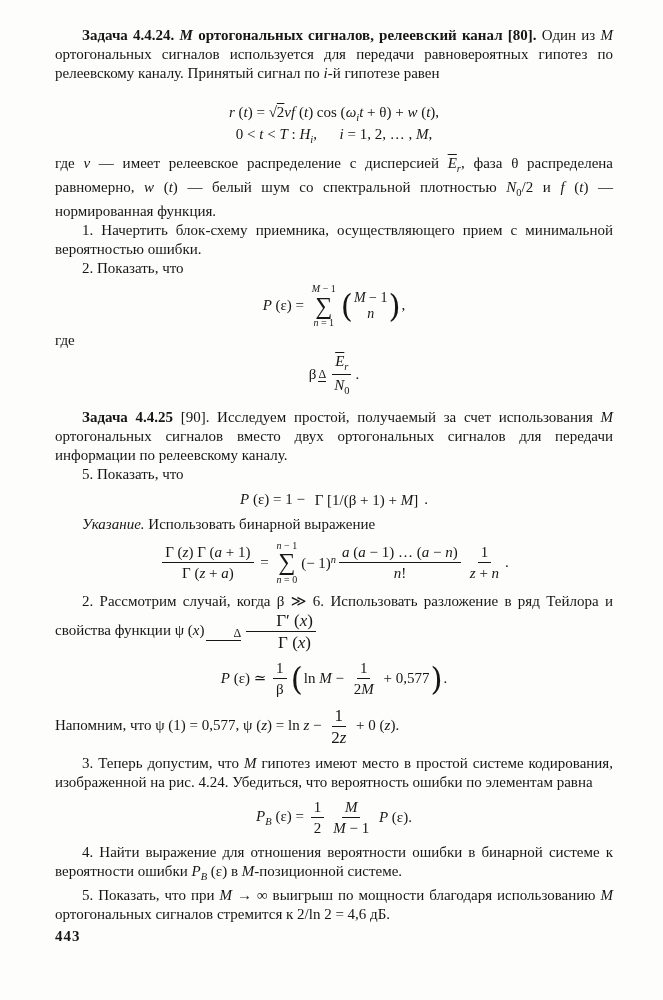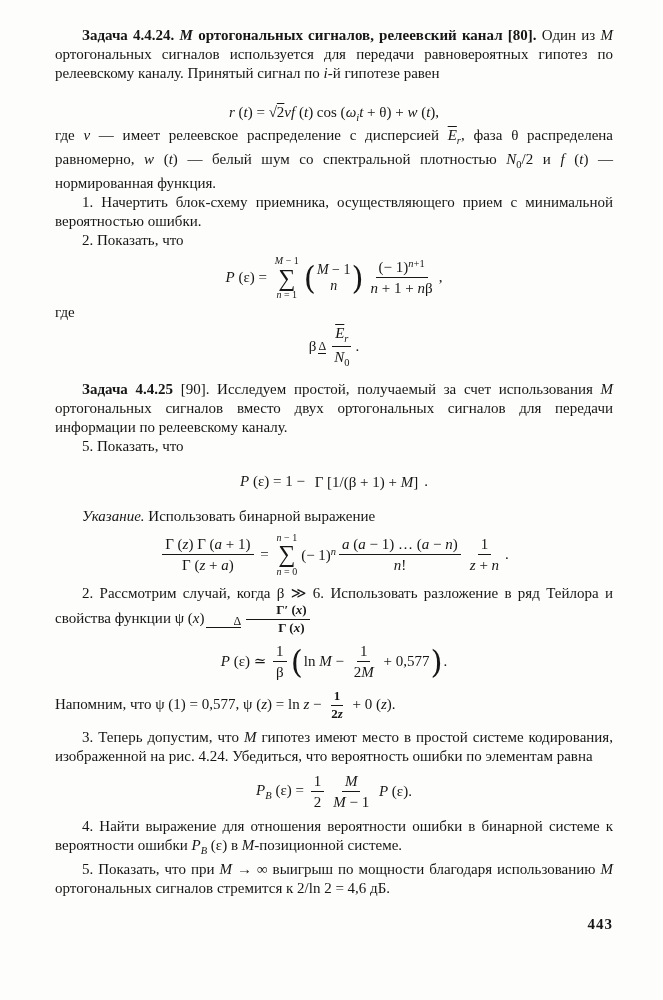--- a/index.html
+++ b/index.html
@@ -17,84 +17,83 @@
   .i{font-style:italic;}
   .bi{font-weight:bold;font-style:italic;}
   .sub{font-size:10.5px;vertical-align:-4px;}
   .sup{font-size:10.5px;vertical-align:5px;}
   .ov{text-decoration:overline;}
   .formula{display:flex;justify-content:center;align-items:center;margin:7px 0;}
   .formula .fx, .formula .fx span{white-space:pre-wrap;}
   .frac{display:inline-flex;flex-direction:column;align-items:center;vertical-align:middle;margin:0 3px;line-height:1.2;}
   .frac .num{display:block;padding:0 3px 1px;border-bottom:1px solid #161616;text-align:center;white-space:pre-wrap;}
   .frac .den{display:block;padding:1px 3px 0;text-align:center;white-space:pre-wrap;}
-  .frac.inl{font-size:13px;line-height:1.15;font-weight:bold;}
+  .frac.inl{font-size:17px;line-height:1.15;}
   .bigop{display:inline-flex;flex-direction:column;align-items:center;margin:0 4px;line-height:1;}
   .bigop .lim{font-size:10px;line-height:1.15;white-space:pre;}
   .bigop .op{font-size:24px;line-height:0.95;}
   .stack2{display:inline-flex;flex-direction:column;align-items:center;line-height:1.15;font-size:14px;}
   .bigparen{font-size:31px;font-weight:400;line-height:1;margin:0 1px;transform:scaleY(1.05);font-family:"DejaVu Serif",serif;}
   .defas{display:inline-block;border-bottom:1px solid #161616;font-size:12px;line-height:1.05;margin:0 2px;vertical-align:-2px;}
-  .pagenum{text-align:right;font-weight:bold;margin-top:18px;letter-spacing:1px;}
+  .pagenum{text-align:left;font-weight:bold;margin-top:4px;letter-spacing:1px;}
 </style>
 </head>
 <body>
 
 <div class="content">
 
   <p class="para indent"><span class="b">Задача 4.4.24. </span><span class="bi">M</span><span class="b"> ортогональных сигналов, релеевский канал [80]. </span><span>Один из </span><span class="i">M</span><span> ортогональных сигналов используется для передачи равновероятных гипотез по релеевскому каналу. Принятый сигнал по </span><span class="i">i</span><span>-й гипотезе равен</span></p>
 
   <div class="formula" style="margin-top:21px;margin-bottom:3px">
     <span class="fx"><span class="i">r</span><span> (</span><span class="i">t</span><span>) = </span><span>√</span><span class="ov">2</span><span class="i">v</span><span class="i">f</span><span> (</span><span class="i">t</span><span>) cos (</span><span class="i">ω</span><span class="sub i">i</span><span class="i">t</span><span> + θ) + </span><span class="i">w</span><span> (</span><span class="i">t</span><span>),</span></span>
   </div>
 
+  <div class="formula" style="margin-top:2px;margin-bottom:9px">
+    <span class="fx"><span>0 &lt; </span><span class="i">t</span><span> &lt; </span><span class="i">T</span><span> : </span><span class="i">H</span><span class="sub i">i</span><span>,      </span><span class="i">i</span><span> = 1, 2, … , </span><span class="i">M</span><span>,</span></span>
+  </div>
 
   <p class="para"><span>где </span><span class="i">v</span><span> — имеет релеевское распределение с дисперсией </span><span class="i ov">E</span><span class="sub i">r</span><span>, фаза θ распределена равномерно, </span><span class="i">w</span><span> (</span><span class="i">t</span><span>) — белый шум со спектральной плотностью </span><span class="i">N</span><span class="sub">0</span><span>/2 и </span><span class="i">f</span><span> (</span><span class="i">t</span><span>) — нормированная функция.</span></p>
 
   <p class="para indent"><span>1. Начертить блок-схему приемника, осуществляющего прием с минимальной вероятностью ошибки.</span></p>
 
   <p class="para indent"><span>2. Показать, что</span></p>
 
   <div class="formula" style="margin:5px 0 2px">
     <span class="fx"><span class="i">P</span><span> (ε) = </span></span>
     <span class="bigop">
       <span class="lim"><span class="i">M</span><span> − 1</span></span>
       <span class="op">∑</span>
       <span class="lim"><span class="i">n</span><span> = 1</span></span>
     </span>
     <span class="bigparen">(</span>
     <span class="stack2">
       <span><span class="i">M</span><span> − 1</span></span>
       <span><span class="i">n</span></span>
     </span>
     <span class="bigparen">)</span>
-    <span class="frac">
-      <span class="num"><span>(− 1)</span><span class="sup i">n</span><span class="sup">+1</span></span>
-      <span class="den"><span class="i">n</span><span> + 1 + </span><span class="i">n</span><span>β</span></span>
-    </span>
     <span class="fx">,</span>
   </div>
 
   <p class="para">где</p>
 
   <div class="formula" style="margin:2px 0 10px">
     <span class="fx"><span>β</span></span>
     <span class="defas">Δ</span>
     <span class="frac">
       <span class="num"><span class="i ov">E</span><span class="sub i">r</span></span>
       <span class="den"><span class="i">N</span><span class="sub">0</span></span>
     </span>
     <span class="fx">.</span>
   </div>
 
   <p class="para indent mt4"><span class="b">Задача 4.4.25 </span><span>[90]. </span><span>Исследуем простой, получаемый за счет использования </span><span class="i">M</span><span> ортогональных сигналов вместо двух ортогональных сигналов для передачи информации по релеевскому каналу.</span></p>
 
   <p class="para indent"><span>5. Показать, что</span></p>
 
-  <div class="formula" style="margin:16px 0">
+  <div class="formula" style="margin:6px 0">
     <span class="fx"><span class="i">P</span><span> (ε) = 1 − </span></span>
     <span class="frac">
       <span class="den"><span>Γ [1/(β + 1) + </span><span class="i">M</span><span>]</span></span>
     </span>
     <span class="fx">.</span>
   </div>
 
   <p class="para indent"><span class="i">Указание.</span><span> Использовать бинарной выражение</span></p>
 
   <div class="formula" style="margin:6px 0">

